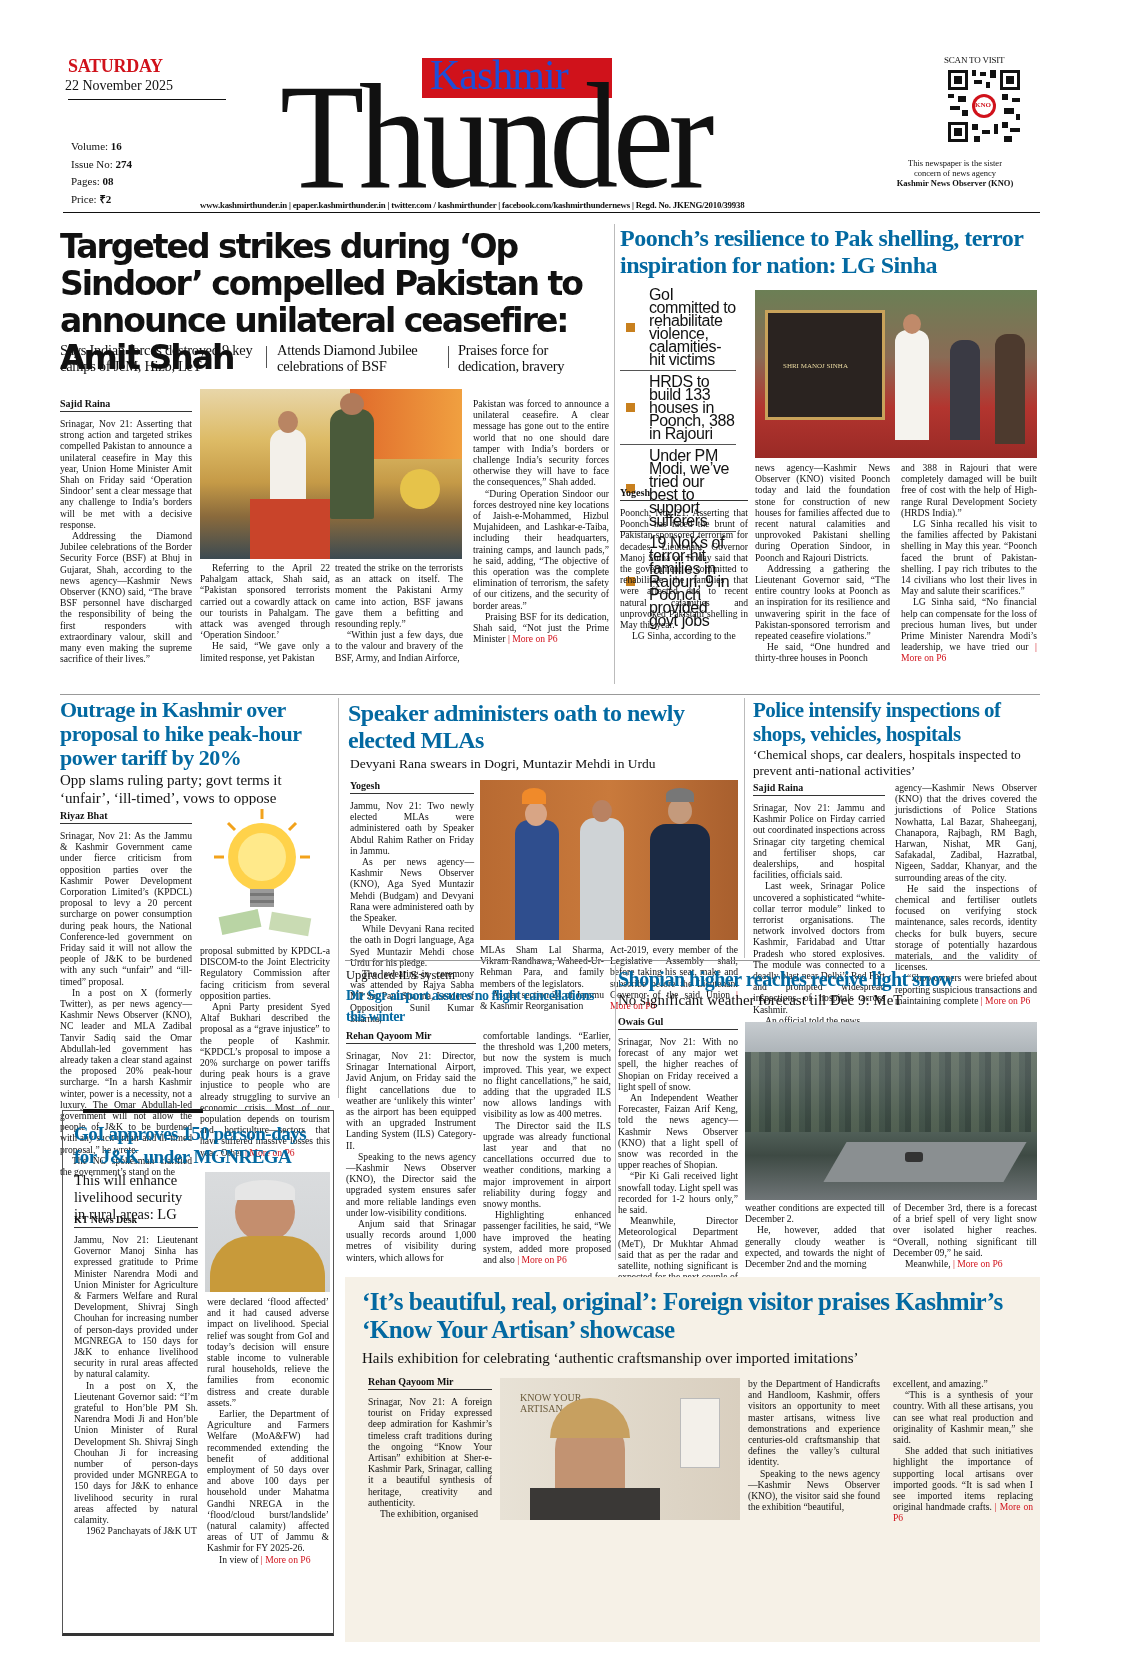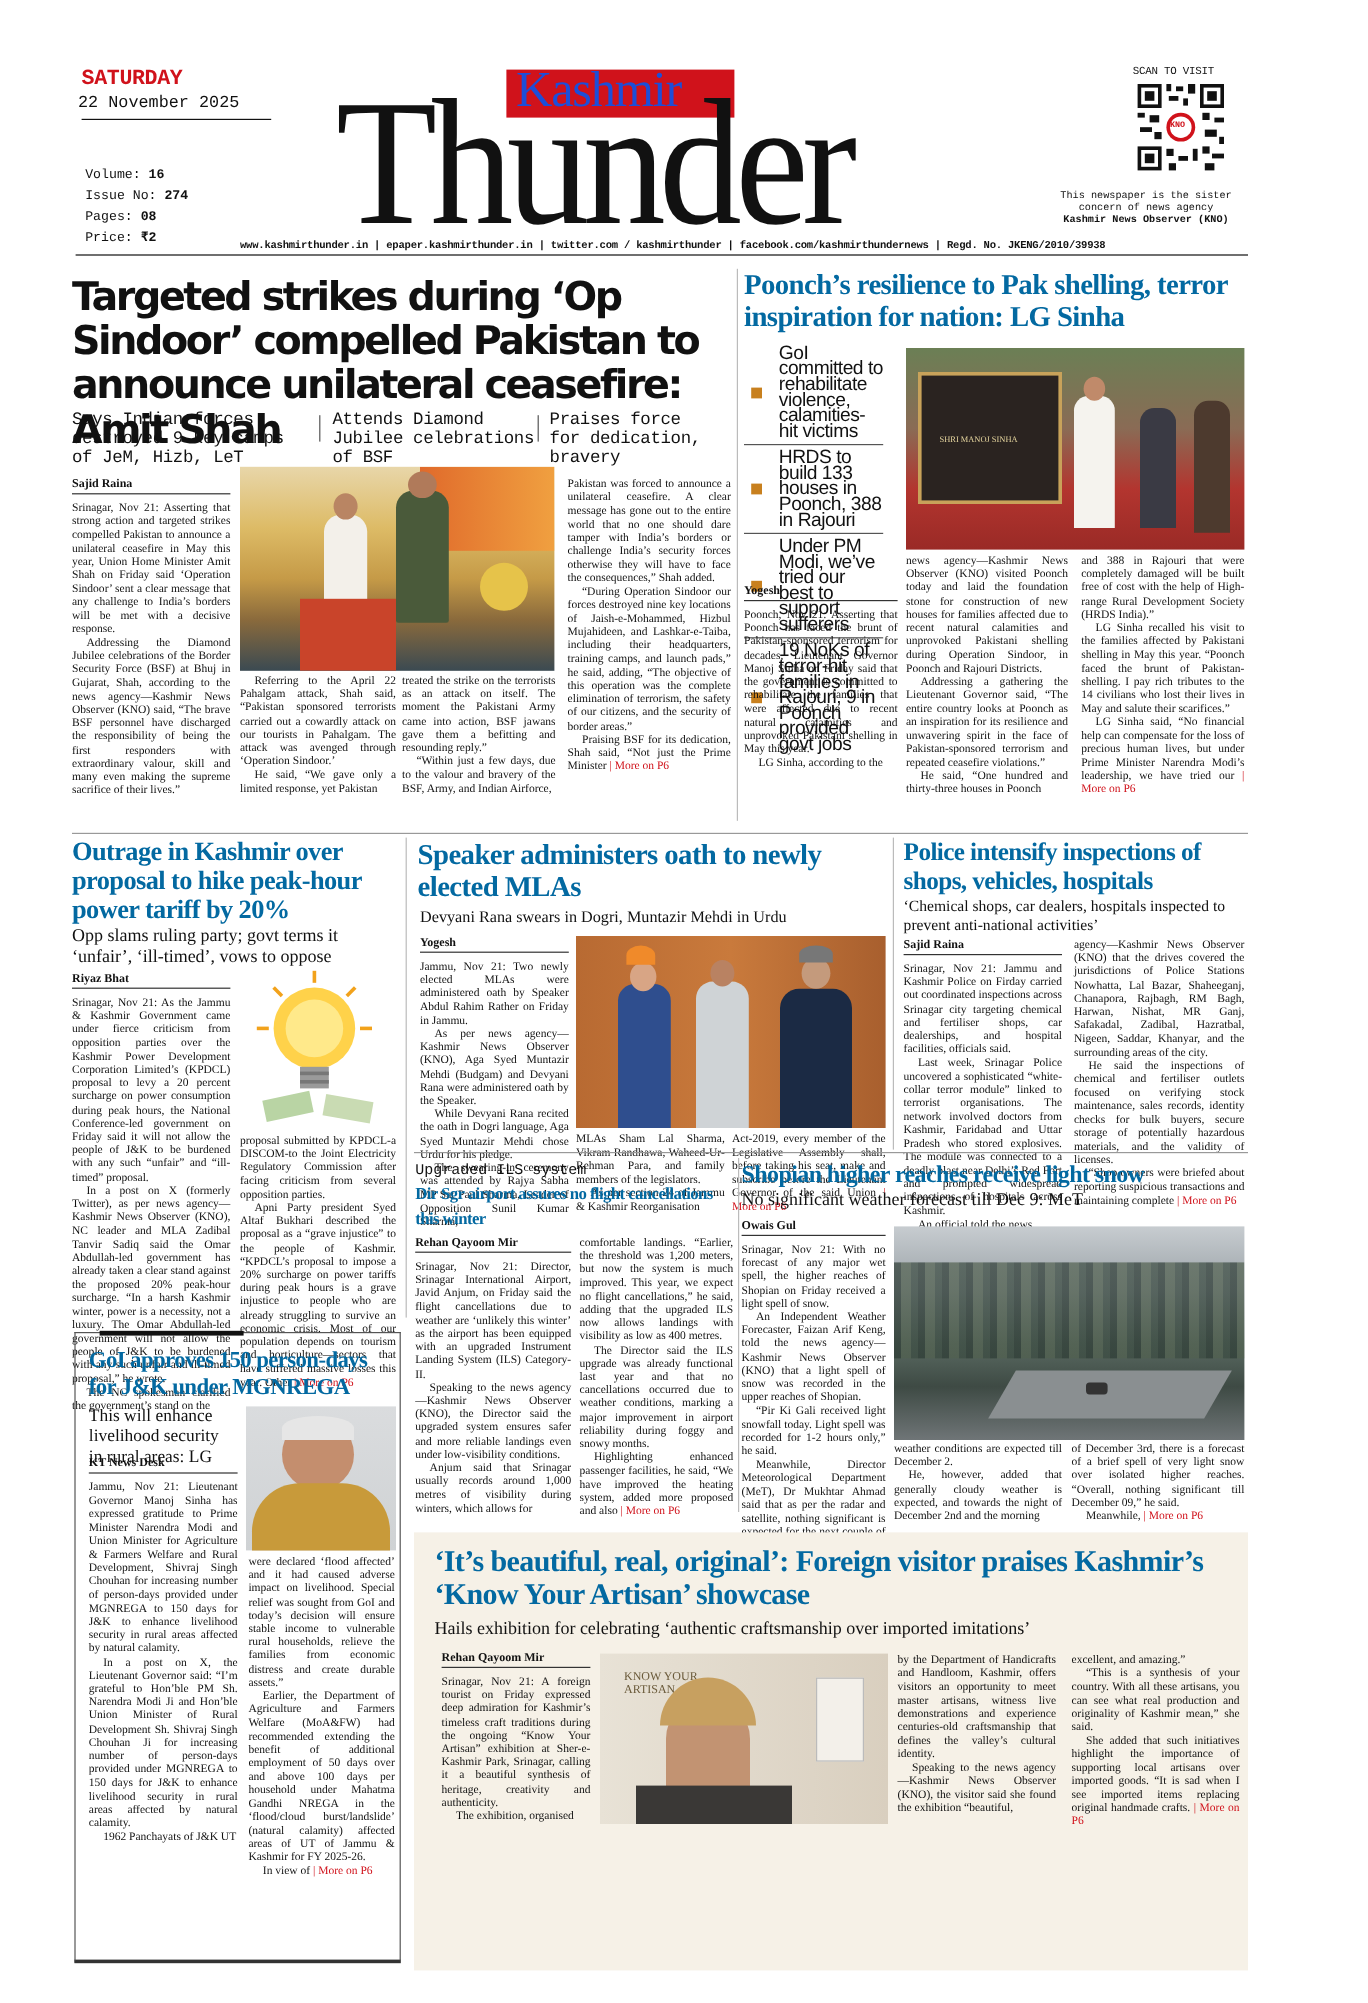--- a/index.html
+++ b/index.html
@@ -1,18 +1,18 @@
 <!DOCTYPE html>
 <html><head>
 <meta charset="utf-8">
 <style>
 *{box-sizing:border-box;margin:0;padding:0}
 body{width:1140px;height:1669px;background:#fff;font-family:"DejaVu Serif",serif;color:#111;position:relative;overflow:hidden}
 .abs{position:absolute}
-.sans{font-family:Liberation Mono, monospace}
+.sans{font-family:Liberation Serif, serif}
 .serif{font-family:"Liberation Serif",serif}
 .body-text{font-family:"Liberation Serif",serif;font-size:9.6px;line-height:11.2px;text-align:justify;color:#111}
 .body-text p{text-indent:12px}
 .body-text p.first{text-indent:0}
 .more{color:#d0121b}
 .byline{font-family:"Liberation Serif",serif;font-weight:bold;font-size:10px;border-bottom:1px solid #333;padding-bottom:2px;margin-bottom:6px}
 .hline{position:absolute;height:1px;background:#999}
 .vline{position:absolute;width:1px;background:#bbb}
 .head-bold{font-family:"Liberation Serif",serif;font-weight:bold;color:#0369a1;letter-spacing:-0.5px}
 .photo{position:absolute;overflow:hidden}

